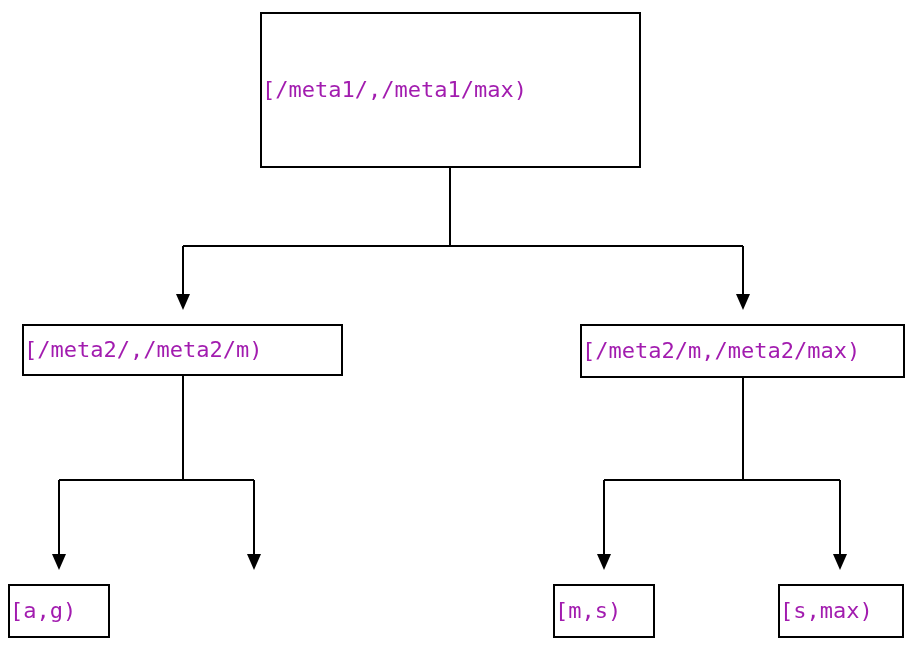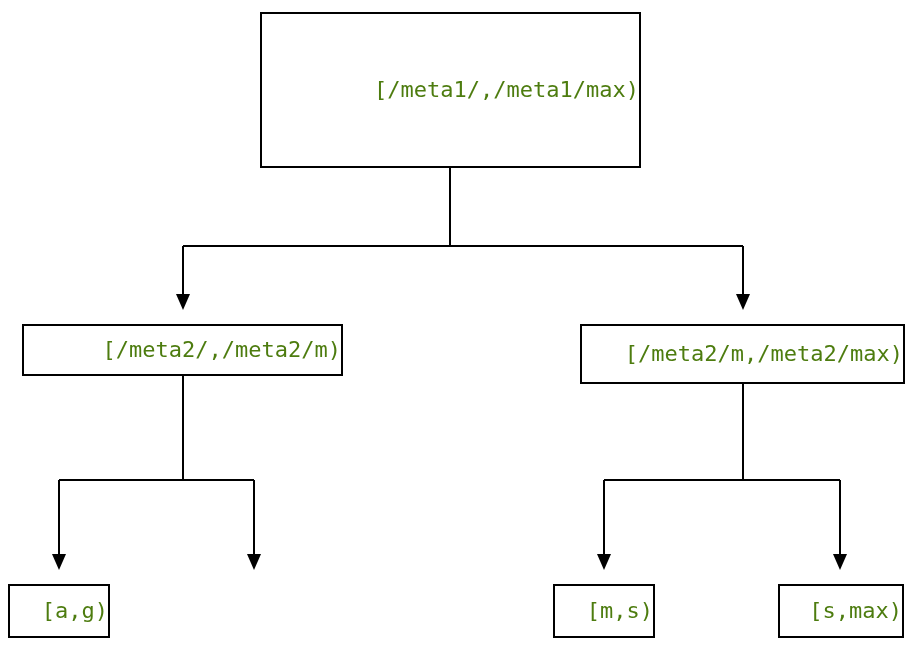--- a/index.html
+++ b/index.html
@@ -21,31 +21,31 @@
     top: 0;
     width: 912px;
     height: 652px;
     pointer-events: none;
   }
   .node {
     position: absolute;
     box-sizing: border-box;
     border: 2px solid #000000;
     background: #ffffff;
-    color: #4d7c0f;
+    color: #a21caf;
     display: flex;
     align-items: center;
-    justify-content: flex-end;
+    justify-content: flex-start;
     font-size: 22px;
     line-height: 1;
     white-space: nowrap;
   }
   .node-root  { left: 260px; top: 12px;  width: 381px; height: 156px; }
   .node-left  { left: 22px;  top: 324px; width: 321px; height: 52px;  }
-  .node-right { left: 580px; top: 324px; width: 325px; height: 60px;  }
+  .node-right { left: 580px; top: 324px; width: 325px; height: 54px;  }
   .node-ag    { left: 8px;   top: 584px; width: 102px; height: 54px;  }
   .node-gm    { left: 204px; top: 584px; width: 100px; height: 54px;  }
   .node-ms    { left: 553px; top: 584px; width: 102px; height: 54px;  }
   .node-smax  { left: 778px; top: 584px; width: 126px; height: 54px;  }
 </style>
 </head>
 <body>
 
 <div class="canvas">
 

